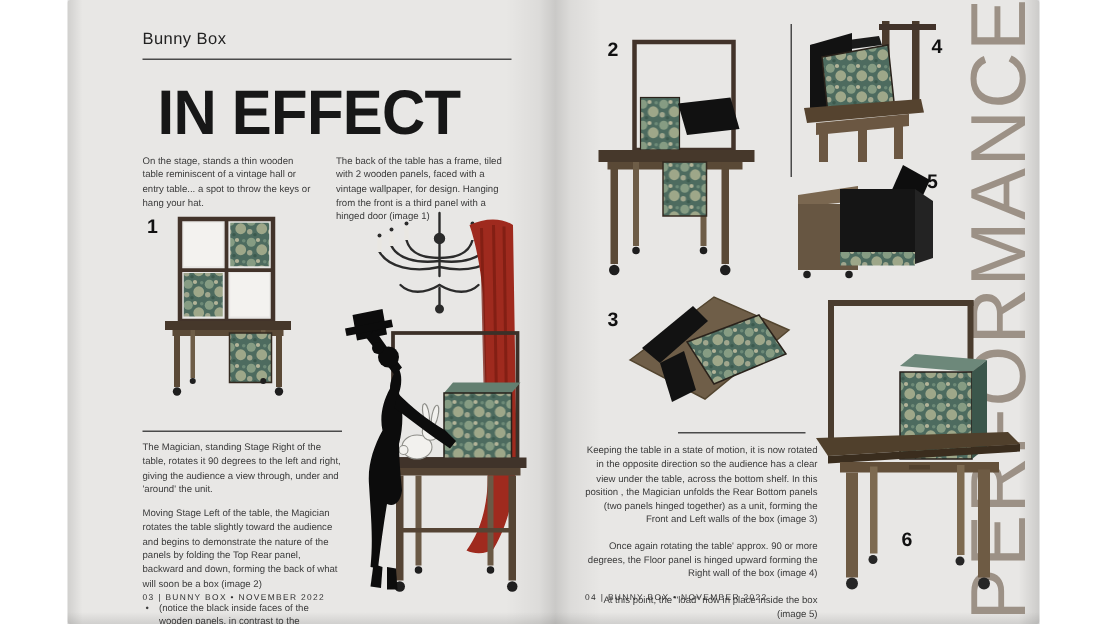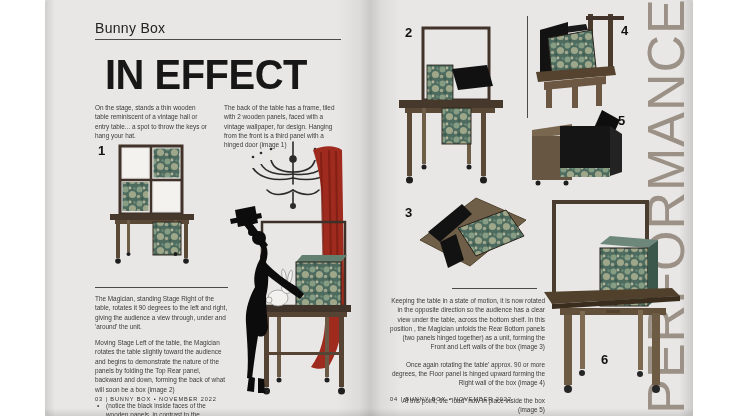--- a/index.html
+++ b/index.html
@@ -17,21 +17,21 @@
   .edge-left{left:0;width:10px;background:linear-gradient(90deg,rgba(0,0,0,.10),rgba(0,0,0,0));}
   .edge-right{right:0;width:14px;background:linear-gradient(270deg,rgba(0,0,0,.12),rgba(0,0,0,0));}
   .spine{
     position:absolute;left:292px;top:0;width:64px;height:100%;pointer-events:none;
     background:linear-gradient(90deg,rgba(0,0,0,0) 0%,rgba(0,0,0,.05) 35%,rgba(0,0,0,.13) 52%,rgba(0,0,0,.05) 68%,rgba(0,0,0,0) 100%);
   }
   .bottom-shade{position:absolute;left:0;bottom:0;width:100%;height:8px;pointer-events:none;
     background:linear-gradient(0deg,rgba(0,0,0,.10),rgba(0,0,0,0));}
 
   .abs{position:absolute;}
-  .kicker{font-size:14px;color:#222;letter-spacing:.3px;}
+  .kicker{font-size:11px;color:#222;letter-spacing:.3px;}
   .rule{background:#4a4a4a;height:1px;}
   .vrule{background:#4a4a4a;width:1px;}
   .title{
     margin:0;font-size:42px;font-weight:700;letter-spacing:-.5px;color:#171717;
     transform:scaleX(.95);transform-origin:left center;line-height:1;white-space:nowrap;
   }
   .small{font-size:6.4px;line-height:1.45;color:#3b3b3b;margin:0 0 7px 0;}
   .intro{display:flex;gap:13px;}
   .intro p{width:116px;}
   .fig-label{font-size:13px;font-weight:700;color:#111;line-height:1;z-index:3;}

